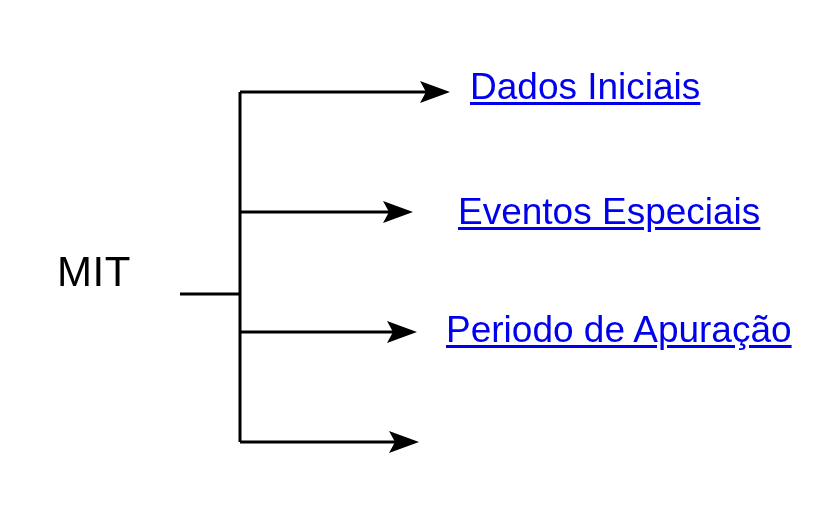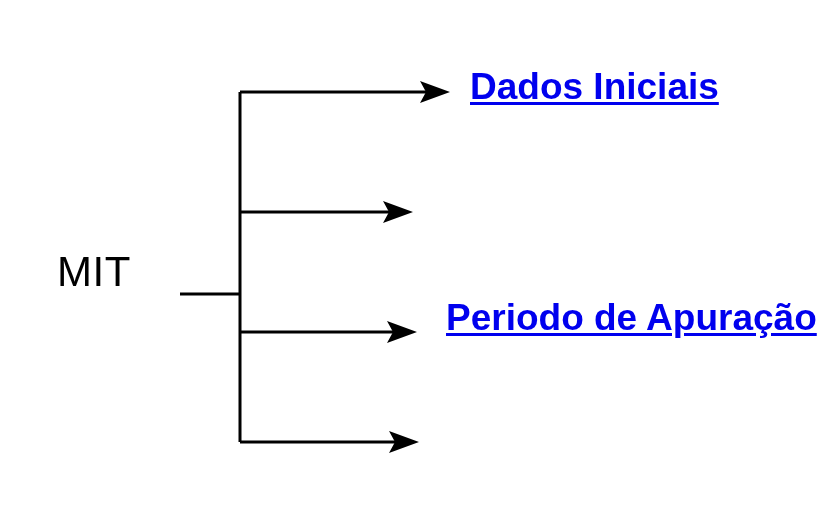--- a/index.html
+++ b/index.html
@@ -45,23 +45,23 @@
   a.node-link {
     position: absolute;
     font-size: 37px;
     line-height: 42px;
     color: #0000ee;
     text-decoration: underline;
     text-underline-offset: 3px;
     white-space: nowrap;
     cursor: pointer;
   }
-  a.node-link.l1 { left: 470px; top: 66px; font-weight: bold; }
+  a.node-link.l1 { left: 470px; top: 66px; }
   a.node-link.l2 { left: 458px; top: 191px; }
-  a.node-link.l3 { left: 446px; top: 297px; font-weight: bold; }
+  a.node-link.l3 { left: 446px; top: 309px; }
   a.node-link.l4 { left: 447px; top: 411px; }
 </style>
 </head>
 <body>
 
 <div class="canvas">
 
   <svg class="connector-svg" viewBox="0 0 840 507" xmlns="http://www.w3.org/2000/svg" aria-hidden="true">
 
     <path class="line" d="M180 294 H240"></path>
@@ -78,17 +78,18 @@
     <path class="arrowhead" d="M417 332 L387 321 L393 332 L387 343 Z"></path>
 
     <path class="line" d="M240 442 H397"></path>
     <path class="arrowhead" d="M419 442 L389 431 L395 442 L389 453 Z"></path>
   </svg>
 
   <div class="root-label">MIT</div>
 
   <a class="node-link l1" href="#">Dados Iniciais</a>
 
+  <a class="node-link l2" href="#">Eventos Especiais</a>
 
   <a class="node-link l3" href="#">Periodo de Apuração</a>
 
 
 </div>
 
 </body></html>

